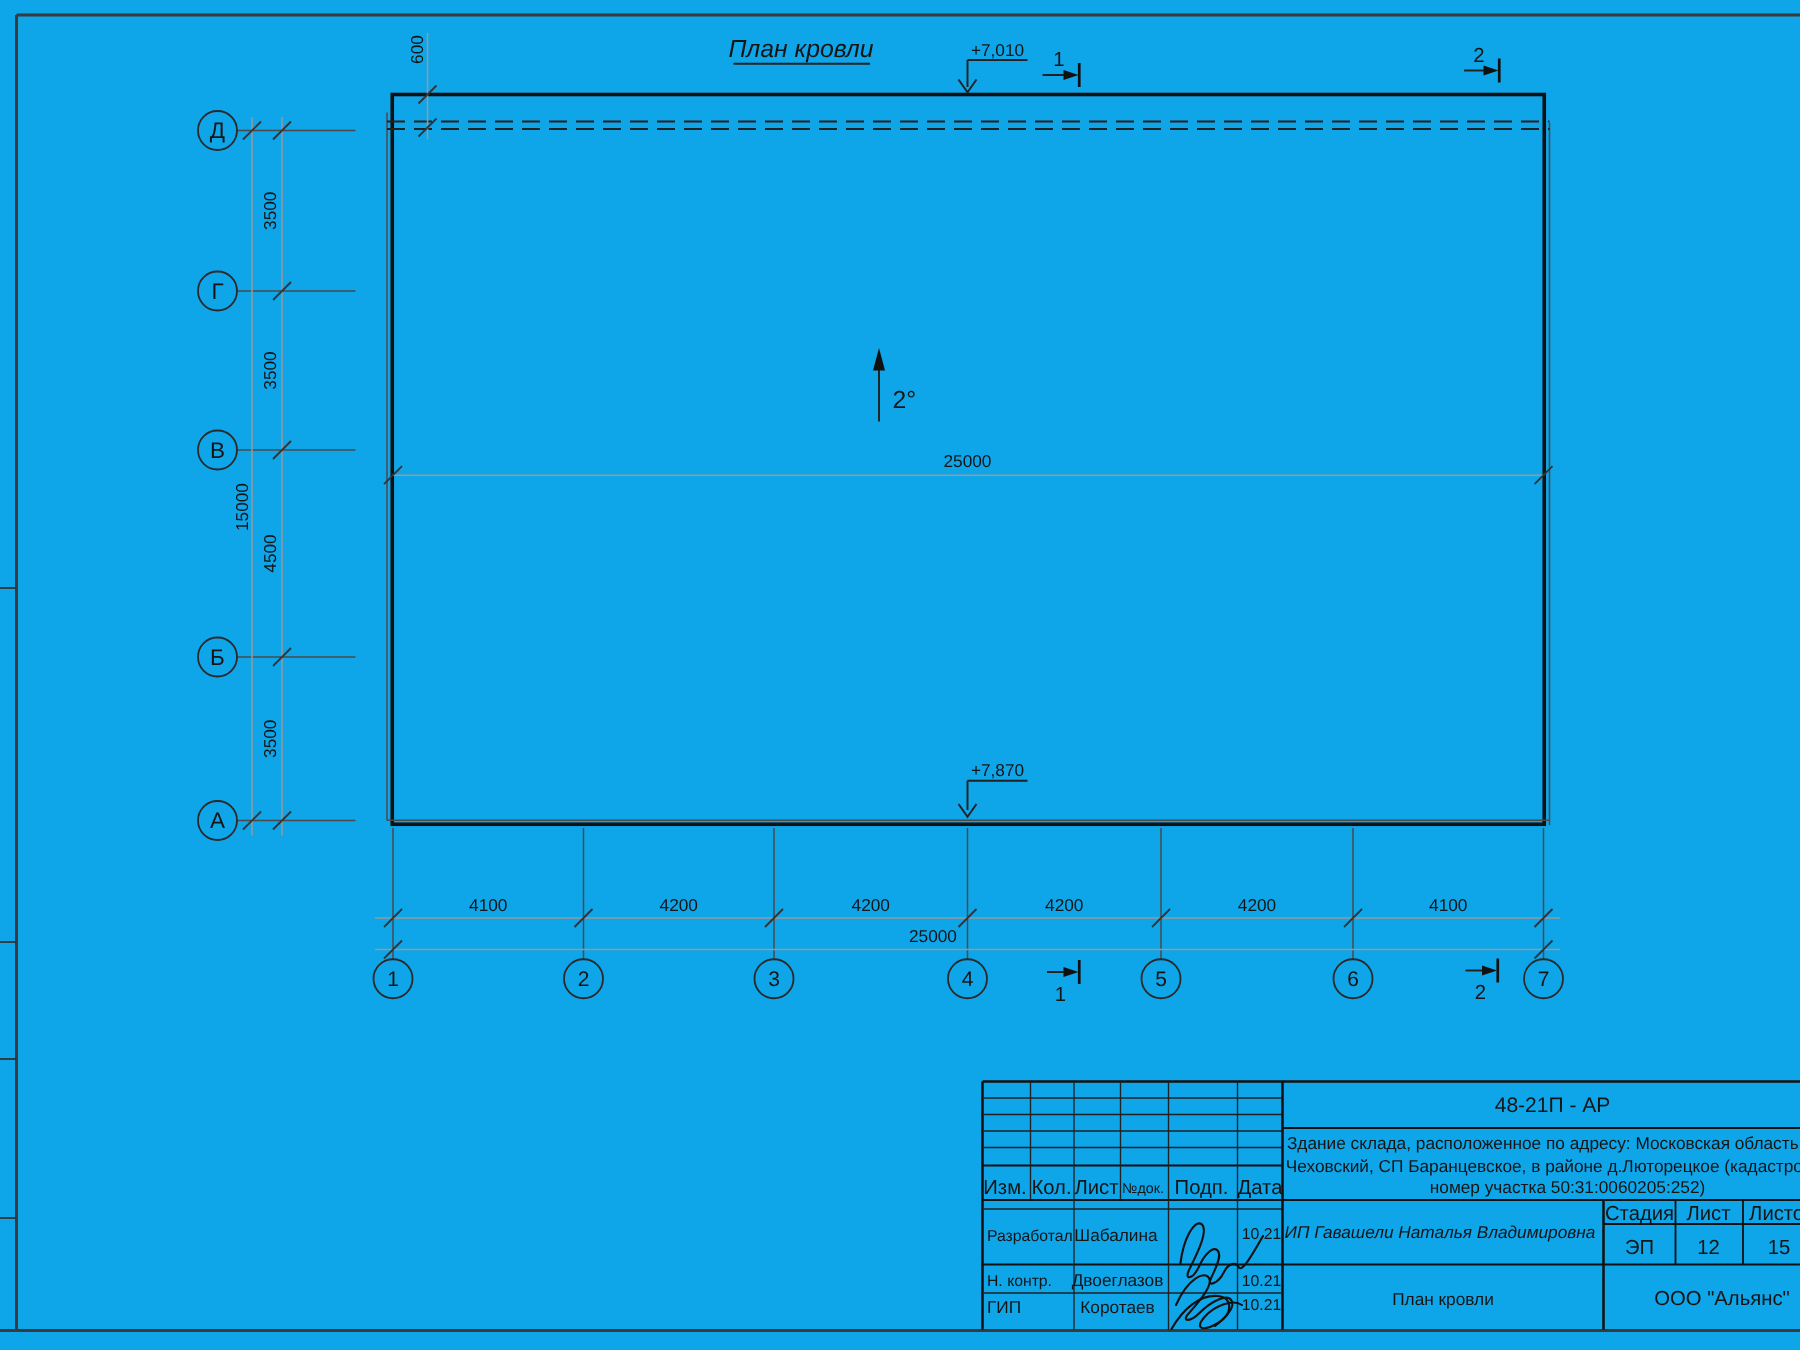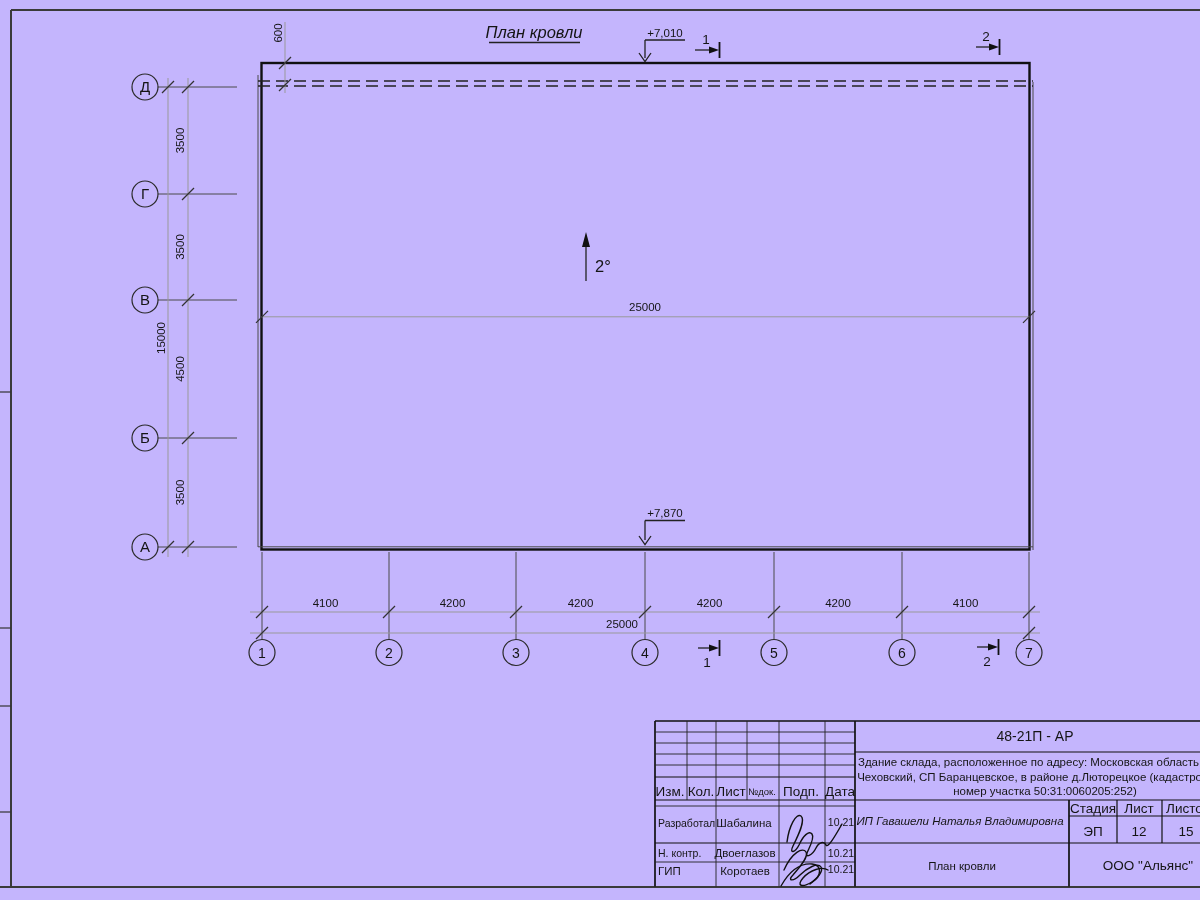--- a/index.html
+++ b/index.html
@@ -1,16 +1,16 @@
 <!DOCTYPE html>
 <html><head>
 <meta charset="utf-8">
 <style>
   html,body{margin:0;padding:0;background:#fff;}
-  #sheet{position:relative;width:1200px;height:900px;background:#c4b5fd;overflow:hidden;
+  #sheet{position:relative;width:1200px;height:900px;background:#0ea5e9;overflow:hidden;
          font-family:"Liberation Sans",sans-serif;}
   svg{position:absolute;left:0;top:0;}
   svg text{font-family:"Liberation Sans",sans-serif;fill:#151515;}
   .t9 {font-size:9.5px;}
   .t10{font-size:10.5px;}
   .t11{font-size:11.5px;}
   .t13{font-size:13.5px;}
   .t14{font-size:14px;}
   .t15{font-size:15px;}
   .t16{font-size:16.5px;}

